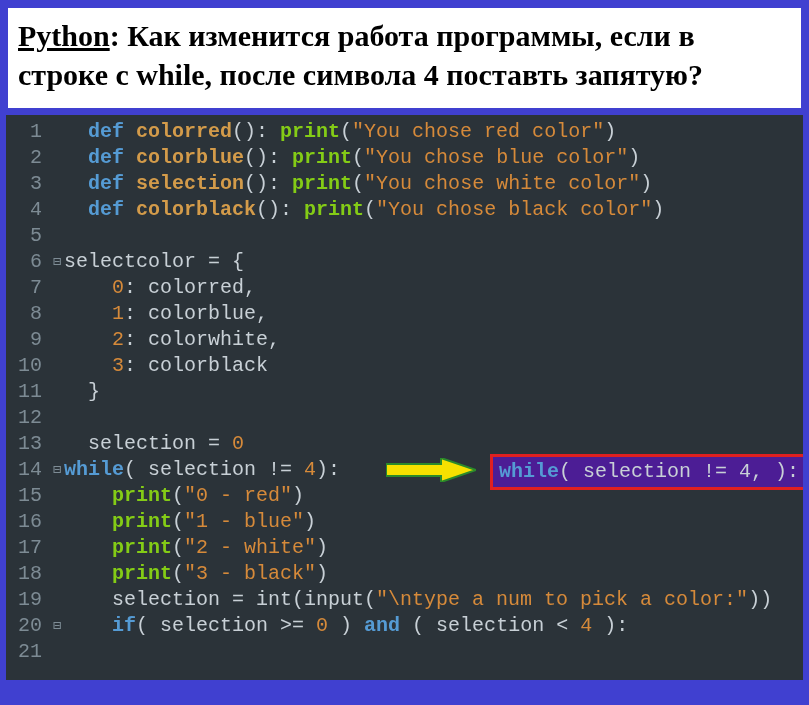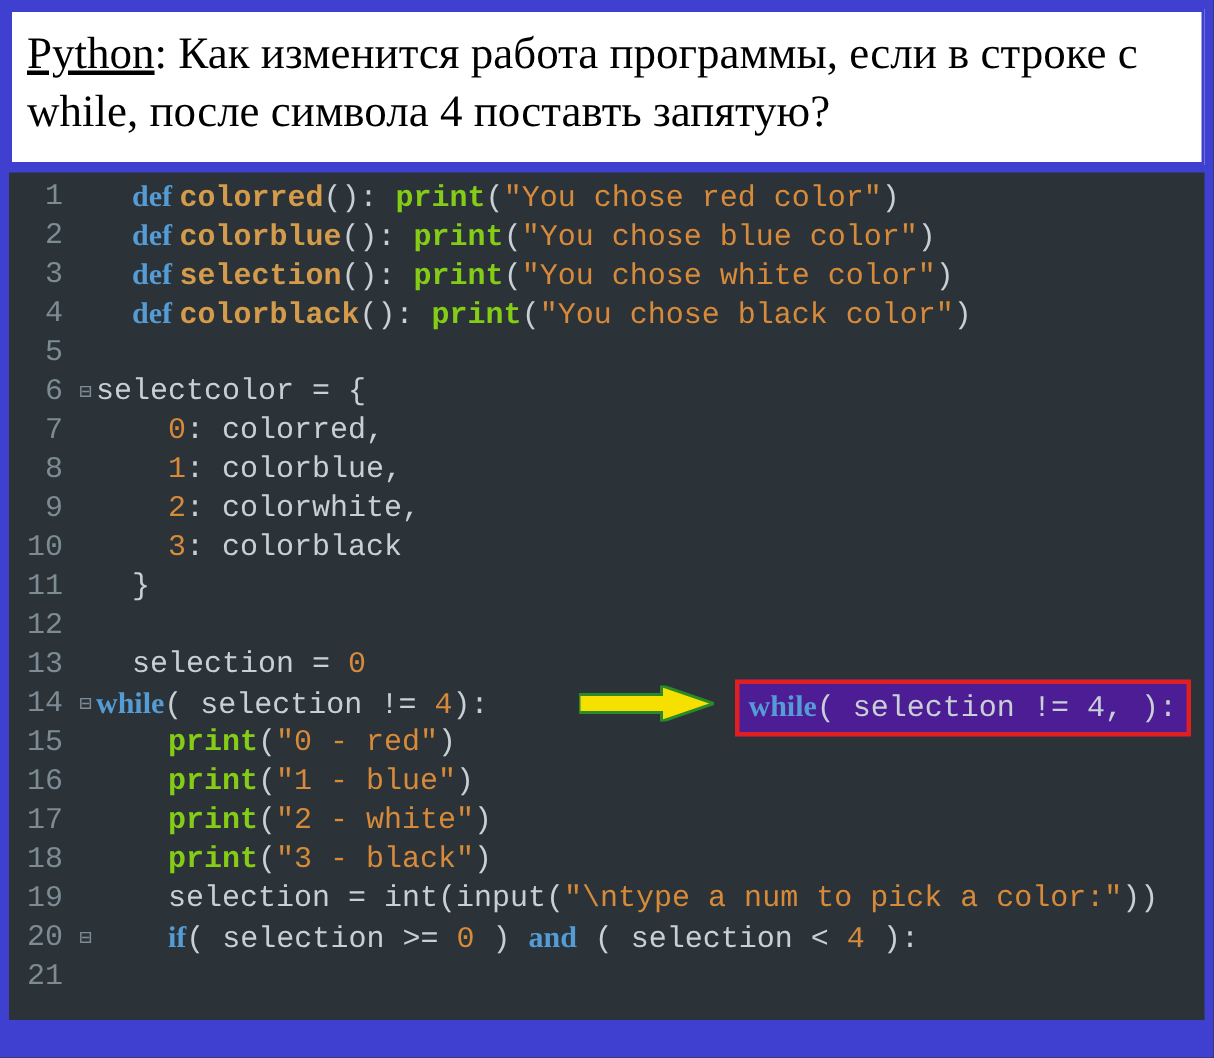--- a/index.html
+++ b/index.html
@@ -13,20 +13,21 @@
   .question-box {
     background: #ffffff;
     border: 2px solid #4040d0;
     padding: 8px 10px 14px 10px;
     margin-bottom: 5px;
   }
   .question-text {
     font-size: 30px;
     line-height: 1.3;
     color: #000;
+    font-weight: bold;
   }
   .underline { text-decoration: underline; }
   .code-area {
     background: #2b3339;
     font-family: Consolas, 'Courier New', monospace;
     font-size: 20px;
     line-height: 26px;
     padding: 4px 0;
     position: relative;
     height: 565px;
@@ -53,21 +54,21 @@
     font-size: 14px;
     text-align: center;
     user-select: none;
   }
   .code-content {
     white-space: pre;
     color: #c8d0d6;
     position: relative;
     flex-shrink: 0;
   }
-  .kw { color: #559bd4; font-weight: bold; font-family: Liberation Serif, serif; }
+  .kw { color: #559bd4; font-weight: bold; }
   .fn { color: #d39b4a; font-weight: bold; }
   .bi { color: #84cc16; font-weight: bold; }
   .str { color: #d68a3a; }
   .num { color: #d68a3a; }
   .pl { color: #c8d0d6; }
 
   .arrow {
     position: absolute;
     left: 322px;
     top: 1px;

